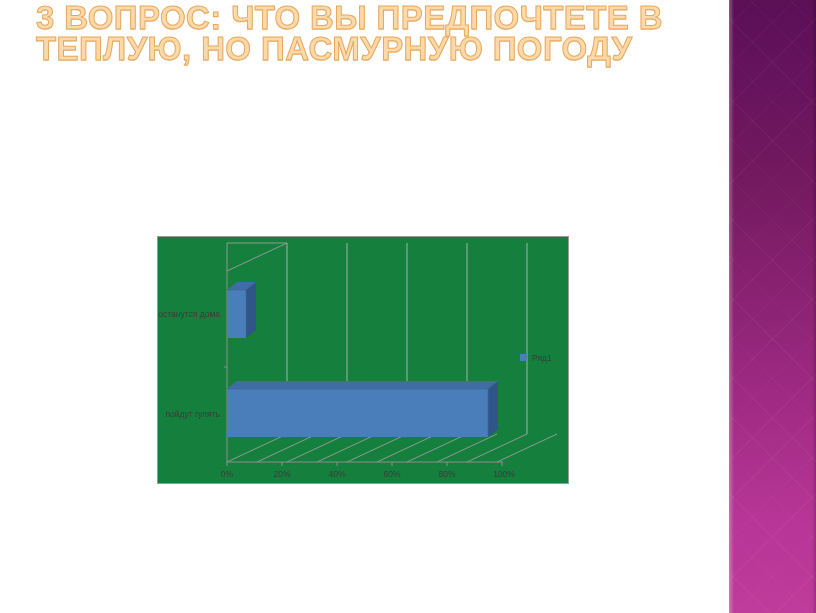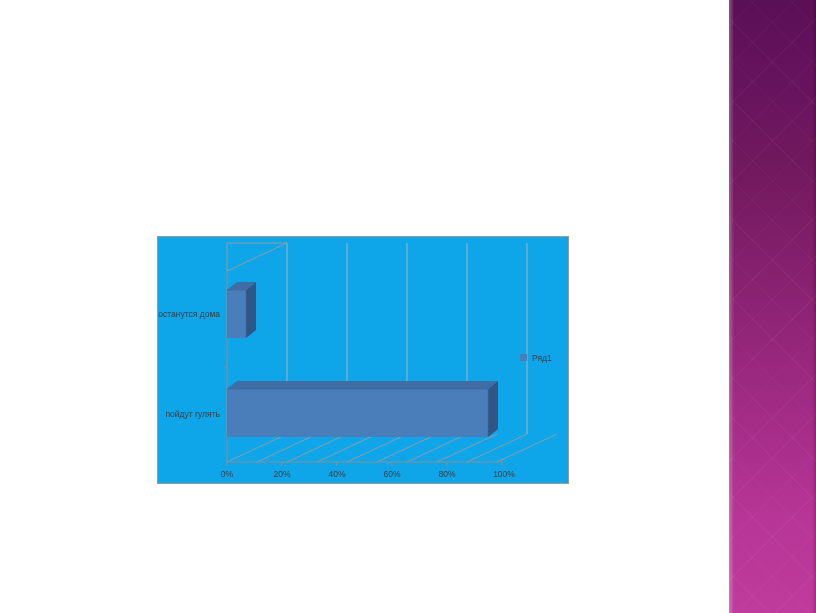--- a/index.html
+++ b/index.html
@@ -62,21 +62,21 @@
     -webkit-text-stroke:1px #e8a85e;
     text-shadow:0 1px 0 rgba(233,168,94,.55);
     white-space:pre-line;
   }
 
   
   #chart-frame{
     position:absolute;
     left:157px;top:236px;
     width:412px;height:248px;
-    background:#0ea5e9;
+    background:#15803d;
     border:1px solid #9a9a9a;
     box-sizing:border-box;
   }
   #chart-svg{display:block;width:410px;height:246px;}
 
   .axis-label{
     font-family:"Liberation Sans", sans-serif;
     font-size:8.5px;
     fill:#3b3b3b;
   }
@@ -93,20 +93,21 @@
   .gridline{stroke:#b7b7b7;stroke-width:.9;}
   .floorline{stroke:#9d9d9d;stroke-width:.9;}
   .axisline{stroke:#8e8e8e;stroke-width:1;}
   .tick{stroke:#8e8e8e;stroke-width:1;}
 </style>
 </head>
 <body>
 
 <div id="slide">
 
+  <div id="title">3 вопрос: что вы предпочтете в теплую, но пасмурную погоду</div>
 
   <div id="chart-frame">
     <svg id="chart-svg" viewBox="0 0 410 246" xmlns="http://www.w3.org/2000/svg">
 
       <g>
         <line class="gridline" x1="129" y1="6" x2="129" y2="197"></line>
         <line class="gridline" x1="189" y1="6" x2="189" y2="197"></line>
         <line class="gridline" x1="249" y1="6" x2="249" y2="197"></line>
         <line class="gridline" x1="309" y1="6" x2="309" y2="197"></line>
         <line class="gridline" x1="369" y1="6" x2="369" y2="197"></line>

